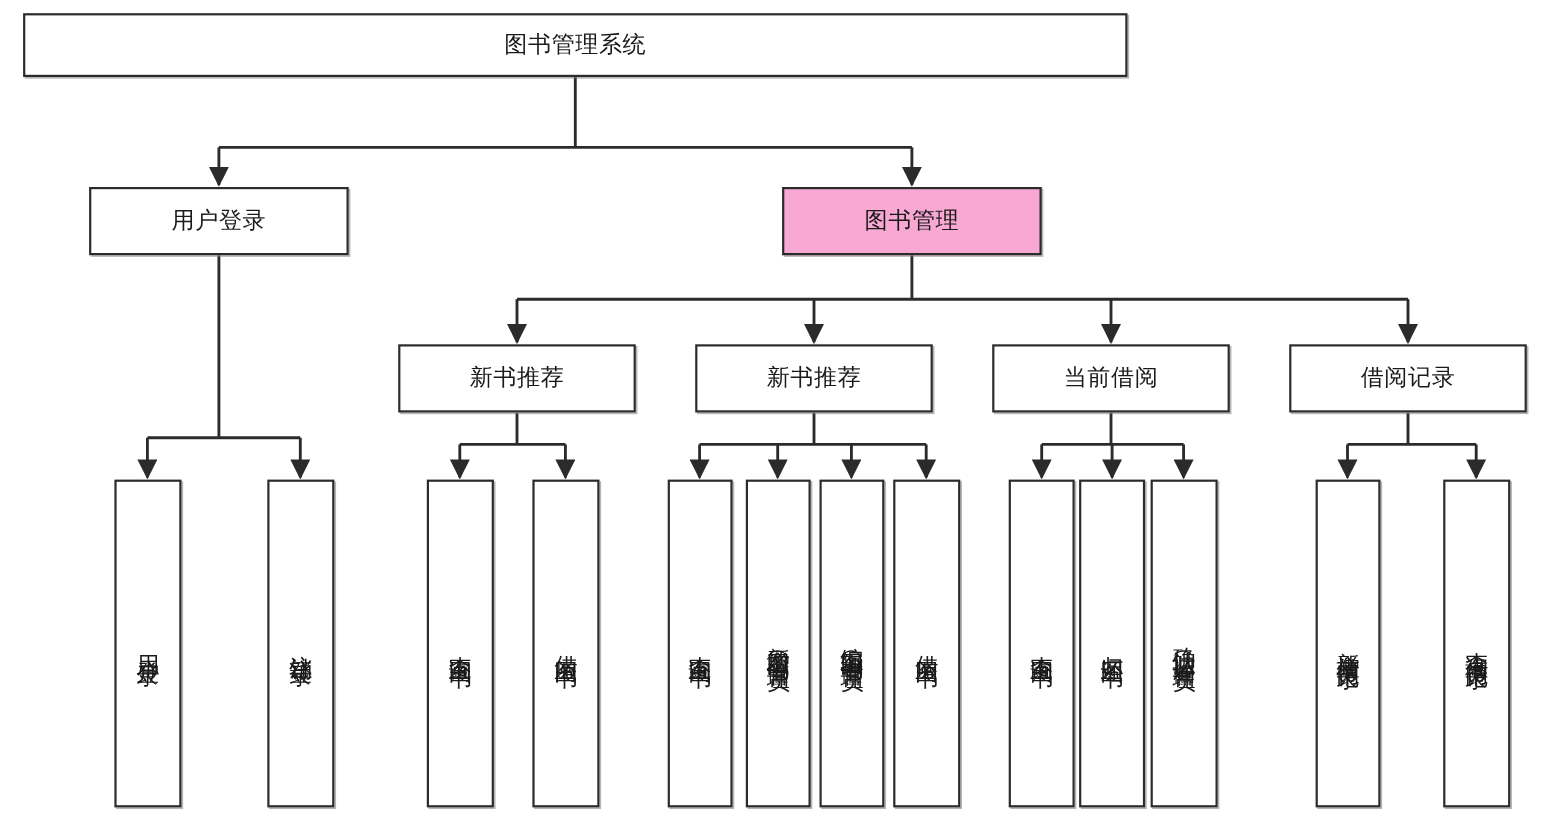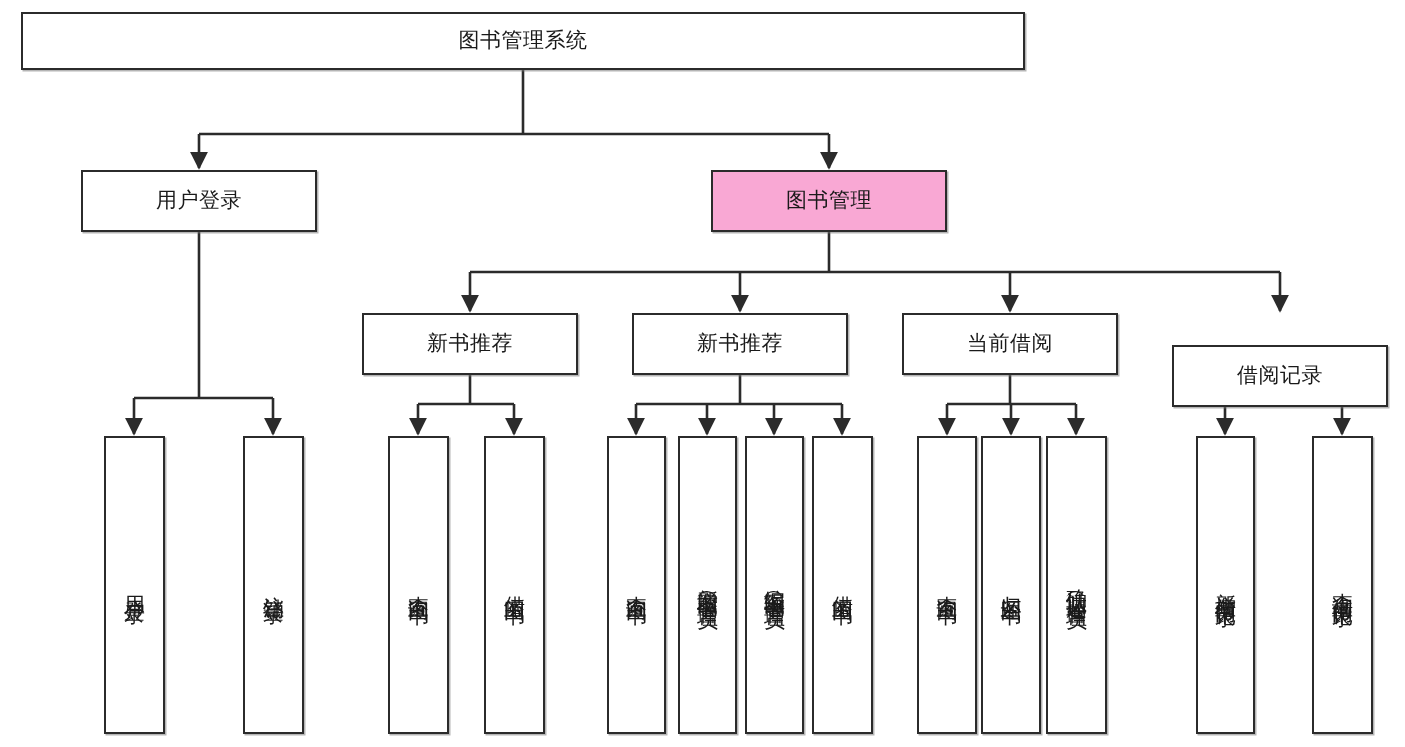--- a/index.html
+++ b/index.html
@@ -139,21 +139,21 @@
 
   <div class="node h" style="left: 362px; top: 313px; width: 216px; height: 62px; border-color: rgb(43, 43, 43); background: rgb(255, 255, 255); color: rgb(26, 26, 26);">
     <span class="lbl">新书推荐</span>
   </div>
   <div class="node h" style="left: 632px; top: 313px; width: 216px; height: 62px; border-color: rgb(43, 43, 43); background: rgb(255, 255, 255); color: rgb(26, 26, 26);">
     <span class="lbl">新书推荐</span>
   </div>
   <div class="node h" style="left: 902px; top: 313px; width: 216px; height: 62px; border-color: rgb(43, 43, 43); background: rgb(255, 255, 255); color: rgb(26, 26, 26);">
     <span class="lbl">当前借阅</span>
   </div>
-  <div class="node h" style="left: 1172px; top: 313px; width: 216px; height: 62px; border-color: rgb(43, 43, 43); background: rgb(255, 255, 255); color: rgb(26, 26, 26); margin-top: 32px;">
+  <div class="node h" style="left: 1172px; top: 313px; width: 216px; height: 62px; border-color: rgb(43, 43, 43); background: rgb(255, 255, 255); color: rgb(26, 26, 26);">
     <span class="lbl">借阅记录</span>
   </div>
 
   <div class="node v" style="left: 104px; top: 436px; width: 61px; height: 298px; border-color: rgb(43, 43, 43); background: rgb(255, 255, 255); color: rgb(26, 26, 26);">
     <span class="lbl">用户登录</span>
   </div>
   <div class="node v" style="left: 243px; top: 436px; width: 61px; height: 298px; border-color: rgb(43, 43, 43); background: rgb(255, 255, 255); color: rgb(26, 26, 26);">
     <span class="lbl">注销登录</span>
   </div>
   <div class="node v" style="left: 388px; top: 436px; width: 61px; height: 298px; border-color: rgb(43, 43, 43); background: rgb(255, 255, 255); color: rgb(26, 26, 26);">

